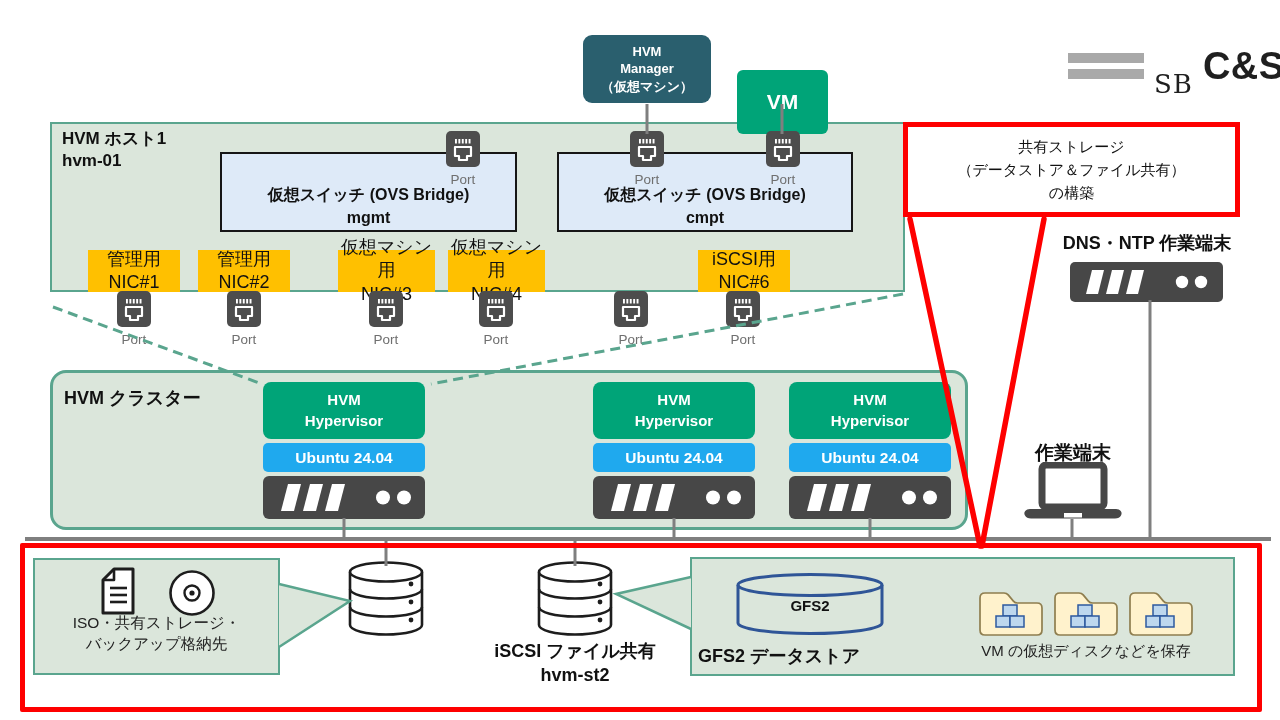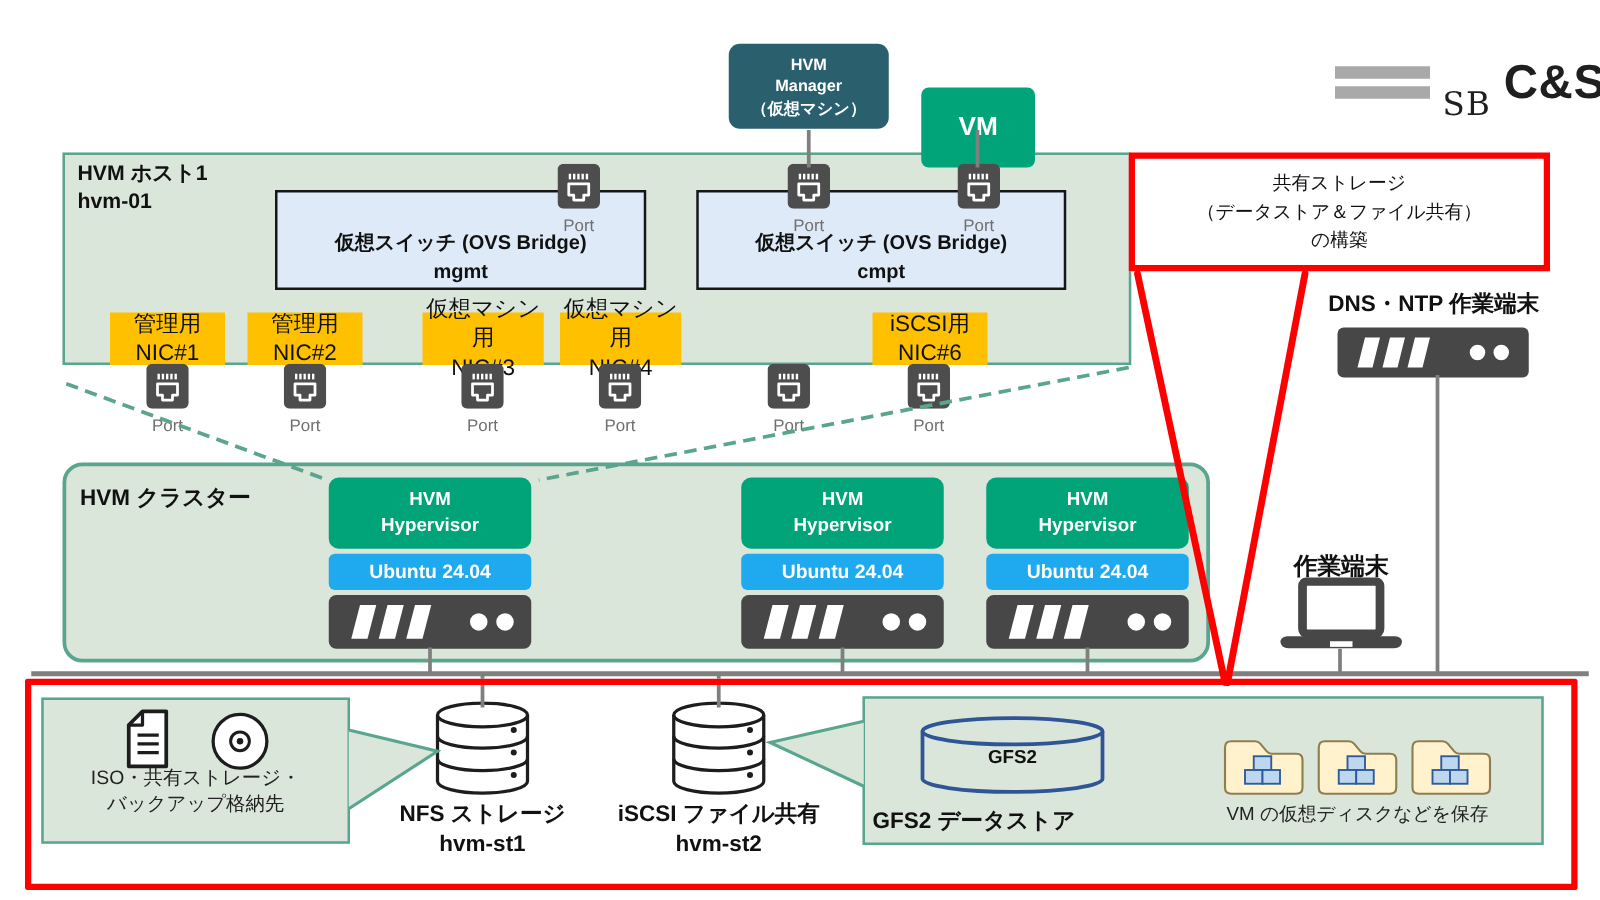--- a/index.html
+++ b/index.html
@@ -335,22 +335,20 @@
     <svg width="76" height="76" viewBox="0 0 76 76">
         <path d="M2,11 V64 A36,9.5 0 0 0 74,64 V11" fill="#fff" stroke="#1d1d1d" stroke-width="2.6"></path>
         <ellipse cx="38" cy="11" rx="36" ry="9.5" fill="#fff" stroke="#1d1d1d" stroke-width="2.6"></ellipse>
         <path d="M2,28 A36,9.5 0 0 0 74,28" fill="none" stroke="#1d1d1d" stroke-width="2.6"></path>
         <path d="M2,46 A36,9.5 0 0 0 74,46" fill="none" stroke="#1d1d1d" stroke-width="2.6"></path>
         <circle cx="63" cy="23" r="2.4" fill="#1d1d1d"></circle>
         <circle cx="63" cy="41" r="2.4" fill="#1d1d1d"></circle>
         <circle cx="63" cy="59" r="2.4" fill="#1d1d1d"></circle>
       </svg>
   </div>
-  <div class="st-label pre" style="left:276px;">NFS ストレージ
-hvm-st1</div>
 
   <div class="abs" style="left:537px;top:561px;">
     <svg width="76" height="76" viewBox="0 0 76 76">
         <path d="M2,11 V64 A36,9.5 0 0 0 74,64 V11" fill="#fff" stroke="#1d1d1d" stroke-width="2.6"></path>
         <ellipse cx="38" cy="11" rx="36" ry="9.5" fill="#fff" stroke="#1d1d1d" stroke-width="2.6"></ellipse>
         <path d="M2,28 A36,9.5 0 0 0 74,28" fill="none" stroke="#1d1d1d" stroke-width="2.6"></path>
         <path d="M2,46 A36,9.5 0 0 0 74,46" fill="none" stroke="#1d1d1d" stroke-width="2.6"></path>
         <circle cx="63" cy="23" r="2.4" fill="#1d1d1d"></circle>
         <circle cx="63" cy="41" r="2.4" fill="#1d1d1d"></circle>
         <circle cx="63" cy="59" r="2.4" fill="#1d1d1d"></circle>

